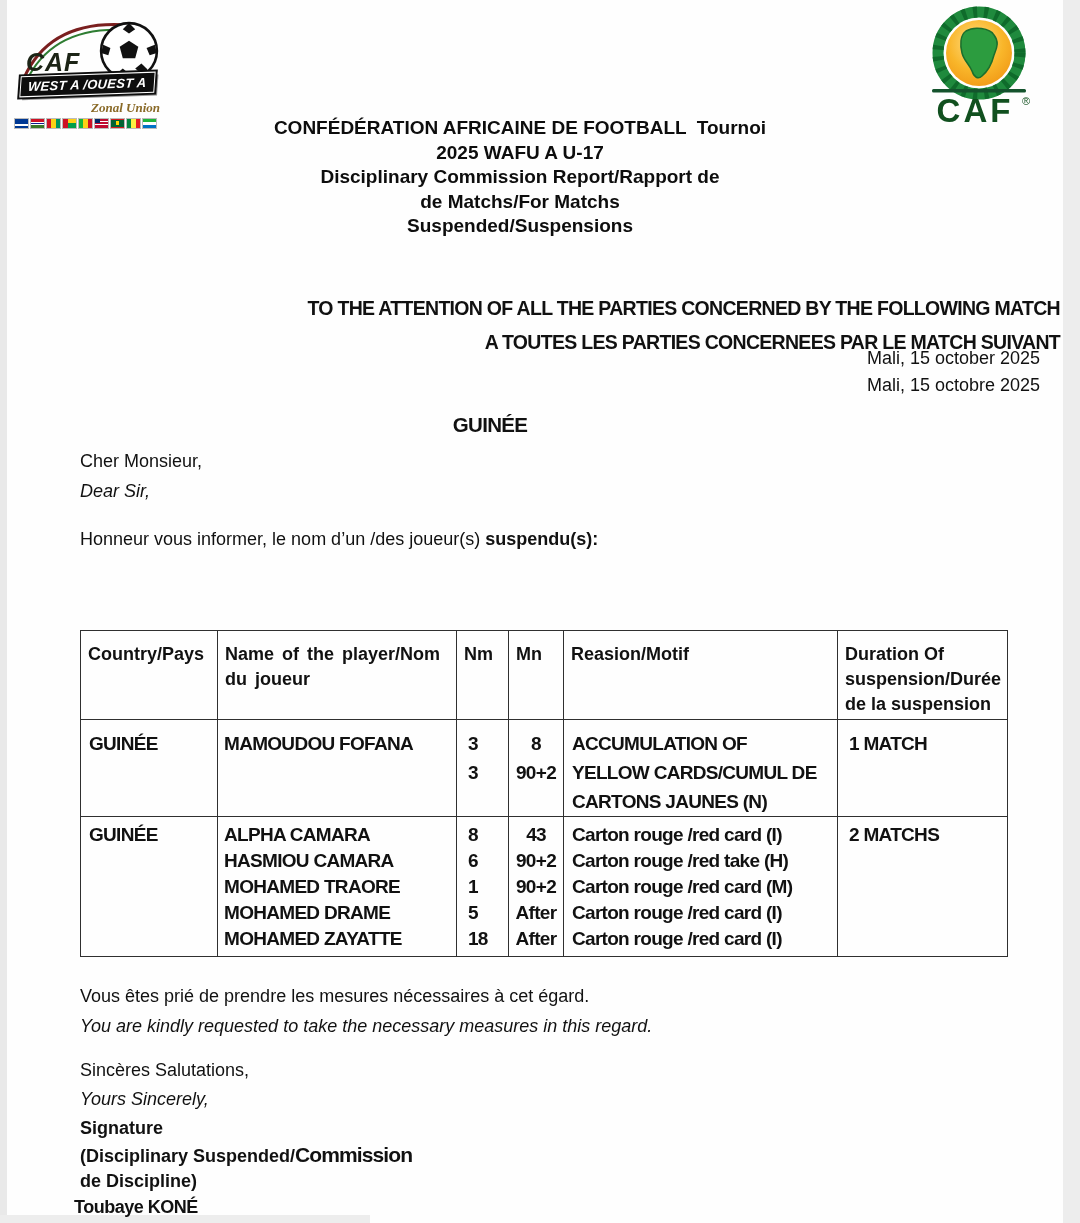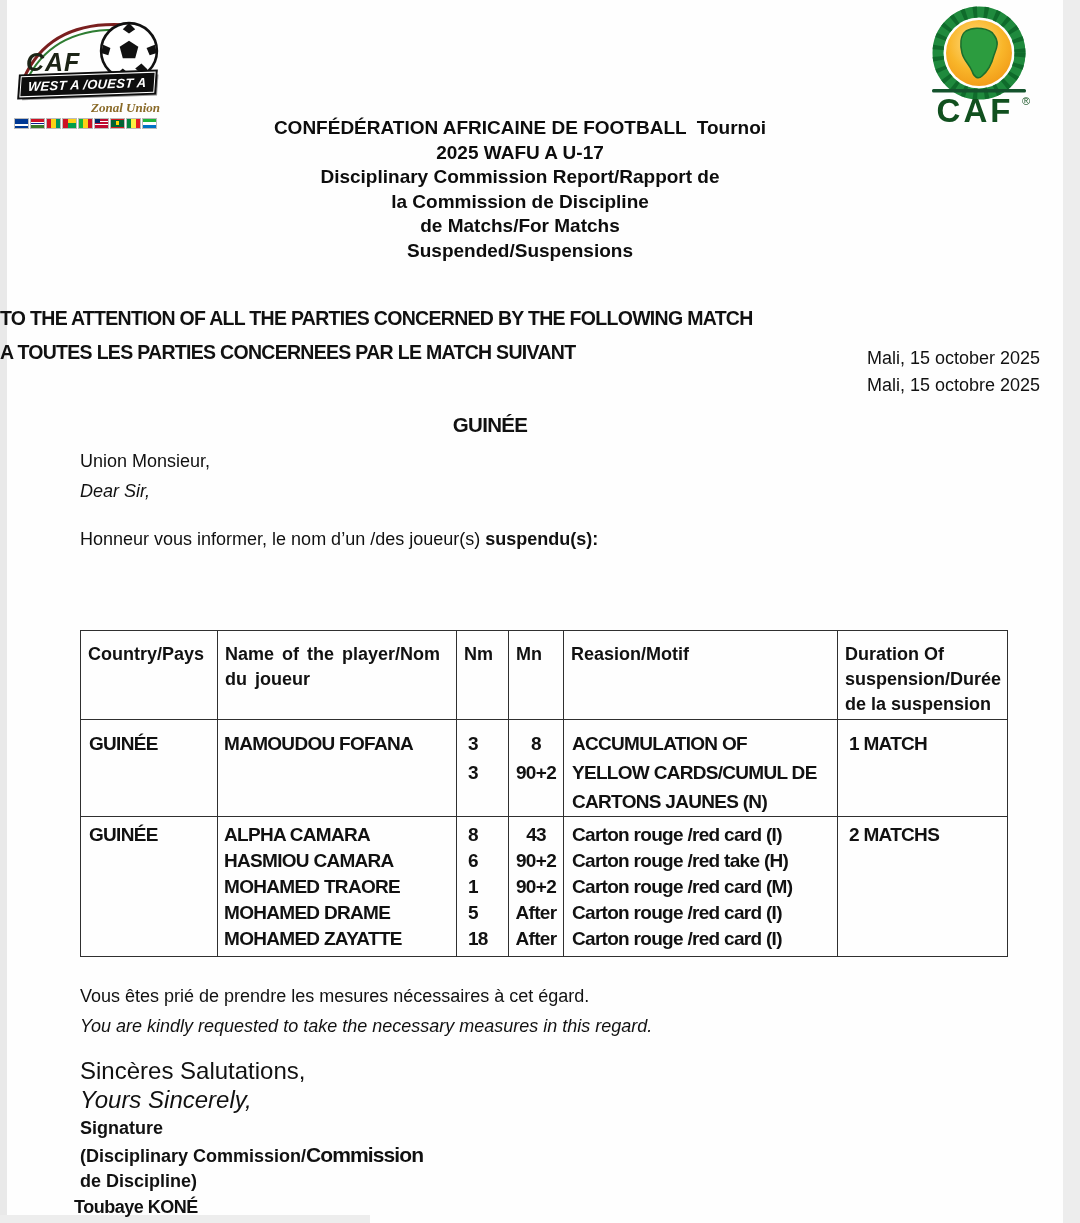--- a/index.html
+++ b/index.html
@@ -33,21 +33,21 @@
   .flag-sierra-leone{background:linear-gradient(180deg,#1eb53a 0 33%,#fff 33% 67%,#0072c6 67% 100%);}
 
   
   .caf-logo{position:absolute;left:922px;top:5px;width:115px;height:120px;}
 
   
   .title-block{position:absolute;left:0;right:40px;top:116px;text-align:center;font-weight:bold;
     font-size:19px;line-height:24.5px;color:#0d0d0d;}
   .keep-space{white-space:pre-wrap;}
   .cond{letter-spacing:-0.7px;}
-  .attention{position:absolute;left:0;right:20px;top:306px;text-align:left;font-weight:bold;font-size:19.5px;line-height:24px;}
+  .attention{position:absolute;left:0;right:20px;top:296px;text-align:right;font-weight:bold;font-size:19.5px;line-height:24px;}
   .attention .l2{margin-top:10px;}
   .dates{position:absolute;right:40px;top:345px;text-align:right;font-size:18px;line-height:26.5px;}
   .country-heading{position:absolute;left:0;top:413px;width:980px;text-align:center;font-weight:bold;font-size:20.5px;}
   .greeting{position:absolute;left:80px;top:446px;font-size:18px;line-height:30px;}
   .intro{position:absolute;left:80px;top:524px;font-size:18px;line-height:30px;}
   .it{font-style:italic;}
   .b{font-weight:bold;}
 
   
   table.suspension{position:absolute;left:80px;top:630px;width:927px;border-collapse:collapse;table-layout:fixed;}
@@ -64,21 +64,21 @@
   td.cell-country{padding-left:8px;}
   td.cell-names{padding-left:6px;}
   td.cell-nm{padding-left:11px;}
   td.cell-mn{text-align:center;}
   td.cell-reason{padding-left:8px;}
   td.cell-duration{padding-left:11px;}
   td.v-middle{vertical-align:middle;padding-top:0;}
 
   
   .closing{position:absolute;left:80px;top:981px;font-size:18px;line-height:30px;}
-  .salutation{position:absolute;left:80px;top:1056px;font-size:24px;line-height:29px;}
+  .salutation{position:absolute;left:80px;top:1056px;font-size:18px;line-height:29px;}
   .sigblock{position:absolute;left:80px;top:1116px;font-size:18px;line-height:25.5px;font-weight:bold;}
   .sig-name{margin-left:-6px;letter-spacing:-0.5px;}
   .sig-part2{letter-spacing:-0.9px;font-size:21px;}
 </style>
 </head>
 <body>
 
 <div class="page">
   <div class="edge-left"></div>
   <div class="edge-right"></div>
@@ -130,39 +130,38 @@
       <path d="M44,26 C52,21 68,23 72,30 C78,38 74,44 72,50 C70,58 66,66 60,71 C56,75 52,72 50,66 C48,60 42,56 40,48 C38,40 38,30 44,26 Z" fill="#2c9c3f" stroke="#1b6e2d" stroke-width="1.5"></path>
       <text x="53" y="117" text-anchor="middle" font-family="Liberation Sans, DejaVu Sans, sans-serif" font-size="33" font-weight="bold" letter-spacing="3" fill="#11501f">CAF</text>
       <text x="100" y="100" font-family="Liberation Sans, DejaVu Sans, sans-serif" font-size="11" fill="#11501f">®</text>
     </svg>
   </div>
 
   <div class="title-block">
     <div class="keep-space">CONFÉDÉRATION AFRICAINE DE FOOTBALL  Tournoi</div>
     <div>2025 WAFU A U-17</div>
     <div>Disciplinary Commission Report/Rapport de</div>
-    <div>la Commission de Discipline</div>
     <div>de Matchs/For Matchs</div>
     <div>Suspended/Suspensions</div>
   </div>
 
   <div class="attention cond">
     <div class="l1">TO THE ATTENTION OF ALL THE PARTIES CONCERNED BY THE FOLLOWING MATCH</div>
     <div class="l2">A TOUTES LES PARTIES CONCERNEES PAR LE MATCH SUIVANT</div>
   </div>
 
   <div class="dates">
     <div>Mali, 15 october 2025</div>
     <div>Mali, 15 octobre 2025</div>
   </div>
 
   <div class="country-heading cond">GUINÉE</div>
 
   <div class="greeting">
-    <div>Union Monsieur,</div>
+    <div>Cher Monsieur,</div>
     <div class="it">Dear Sir,</div>
   </div>
 
   <div class="intro">
     <div><span>Honneur vous informer, le nom d’un /des joueur(s) </span><span class="b">suspendu(s):</span></div>
   </div>
 
   <table class="suspension">
     <colgroup>
       <col style="width:137px">
@@ -251,17 +250,17 @@
     <div class="it">You are kindly requested to take the necessary measures in this regard.</div>
   </div>
 
   <div class="salutation">
     <div>Sincères Salutations,</div>
     <div class="it">Yours Sincerely,</div>
   </div>
 
   <div class="sigblock">
     <div>Signature</div>
-    <div><span>(Disciplinary Commission/</span><span class="sig-part2">Commission</span></div>
+    <div><span>(Disciplinary Suspended/</span><span class="sig-part2">Commission</span></div>
     <div>de Discipline)</div>
     <div class="sig-name cond">Toubaye KONÉ</div>
   </div>
 </div>
 
 </body></html>

